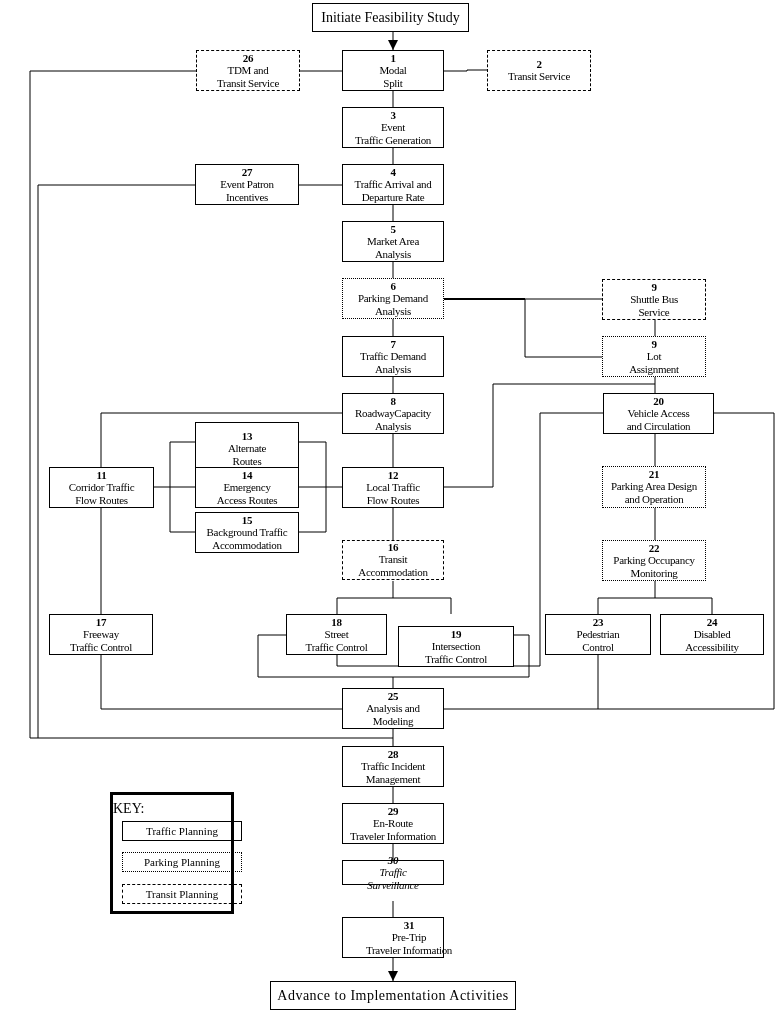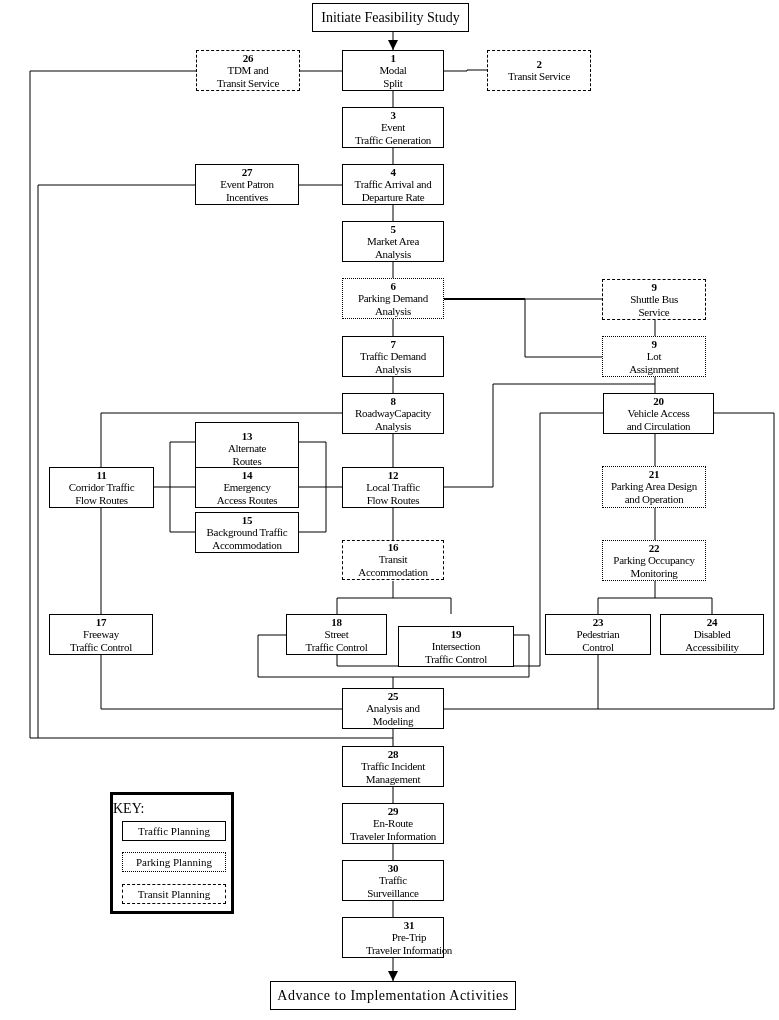--- a/index.html
+++ b/index.html
@@ -8,21 +8,21 @@
   svg { position: absolute; left: 0; top: 0; }
   .box { position: absolute; box-sizing: border-box; background: #fff; display: flex; flex-direction: column; align-items: center; justify-content: center; text-align: center; color: #000; font-size: 11px; line-height: 13px; letter-spacing: -0.3px; }
   .box.traffic { border: 1px solid #000; }
   .box.parking { border: 1px dotted #000; }
   .box.transit { border: 1px dashed #000; }
   .box .num { font-weight: bold; font-size: 11px; line-height: 12px; }
   .box .line { white-space: nowrap; }
   .box.terminal { font-size: 14px; letter-spacing: 0; }
   .key { position: absolute; left: 110px; top: 792px; width: 124px; height: 122px; box-sizing: border-box; border: 3px solid #000; background: #fff; }
   .key .title { position: absolute; left: 0; right: 0; top: 6px; text-align: left; font-size: 14px; }
-  .key .item { position: absolute; left: 9px; width: 104px; height: 20px; box-sizing: border-box; font-size: 11px; display: flex; align-items: center; justify-content: center; }
+  .key .item { position: absolute; left: 9px; width: 120px; height: 20px; box-sizing: border-box; font-size: 11px; display: flex; align-items: center; justify-content: center; }
   .key .item.traffic { border: 1px solid #000; top: 26px; }
   .key .item.parking { border: 1px dotted #000; top: 57px; }
   .key .item.transit { border: 1px dashed #000; top: 89px; }
 </style>
 </head>
 <body>
 
 <div id="stage">
   <svg id="connectors" width="779" height="1020">
       <polyline points="393,32 393,50" fill="none" stroke="#000" stroke-width="1"></polyline>
@@ -220,21 +220,21 @@
       <div class="box traffic" style="left: 342px; top: 746px; width: 102px; height: 41px;">
         <span class="num">28</span>
         <span class="line">Traffic Incident</span>
         <span class="line">Management</span>
       </div>
       <div class="box traffic" style="left: 342px; top: 803px; width: 102px; height: 41px;">
         <span class="num">29</span>
         <span class="line">En-Route</span>
         <span class="line">Traveler Information</span>
       </div>
-      <div class="box traffic" style="left: 342px; top: 860px; width: 102px; height: 41px;">
+      <div class="box traffic" style="left: 342px; top: 860px; width: 102px; height: 25px; font-style: italic;">
         <span class="num">30</span>
         <span class="line">Traffic</span>
         <span class="line">Surveillance</span>
       </div>
       <div class="box traffic" style="left: 342px; top: 917px; width: 102px; height: 41px; padding-left: 32px;">
         <span class="num">31</span>
         <span class="line">Pre-Trip</span>
         <span class="line">Traveler Information</span>
       </div>
     </div>

